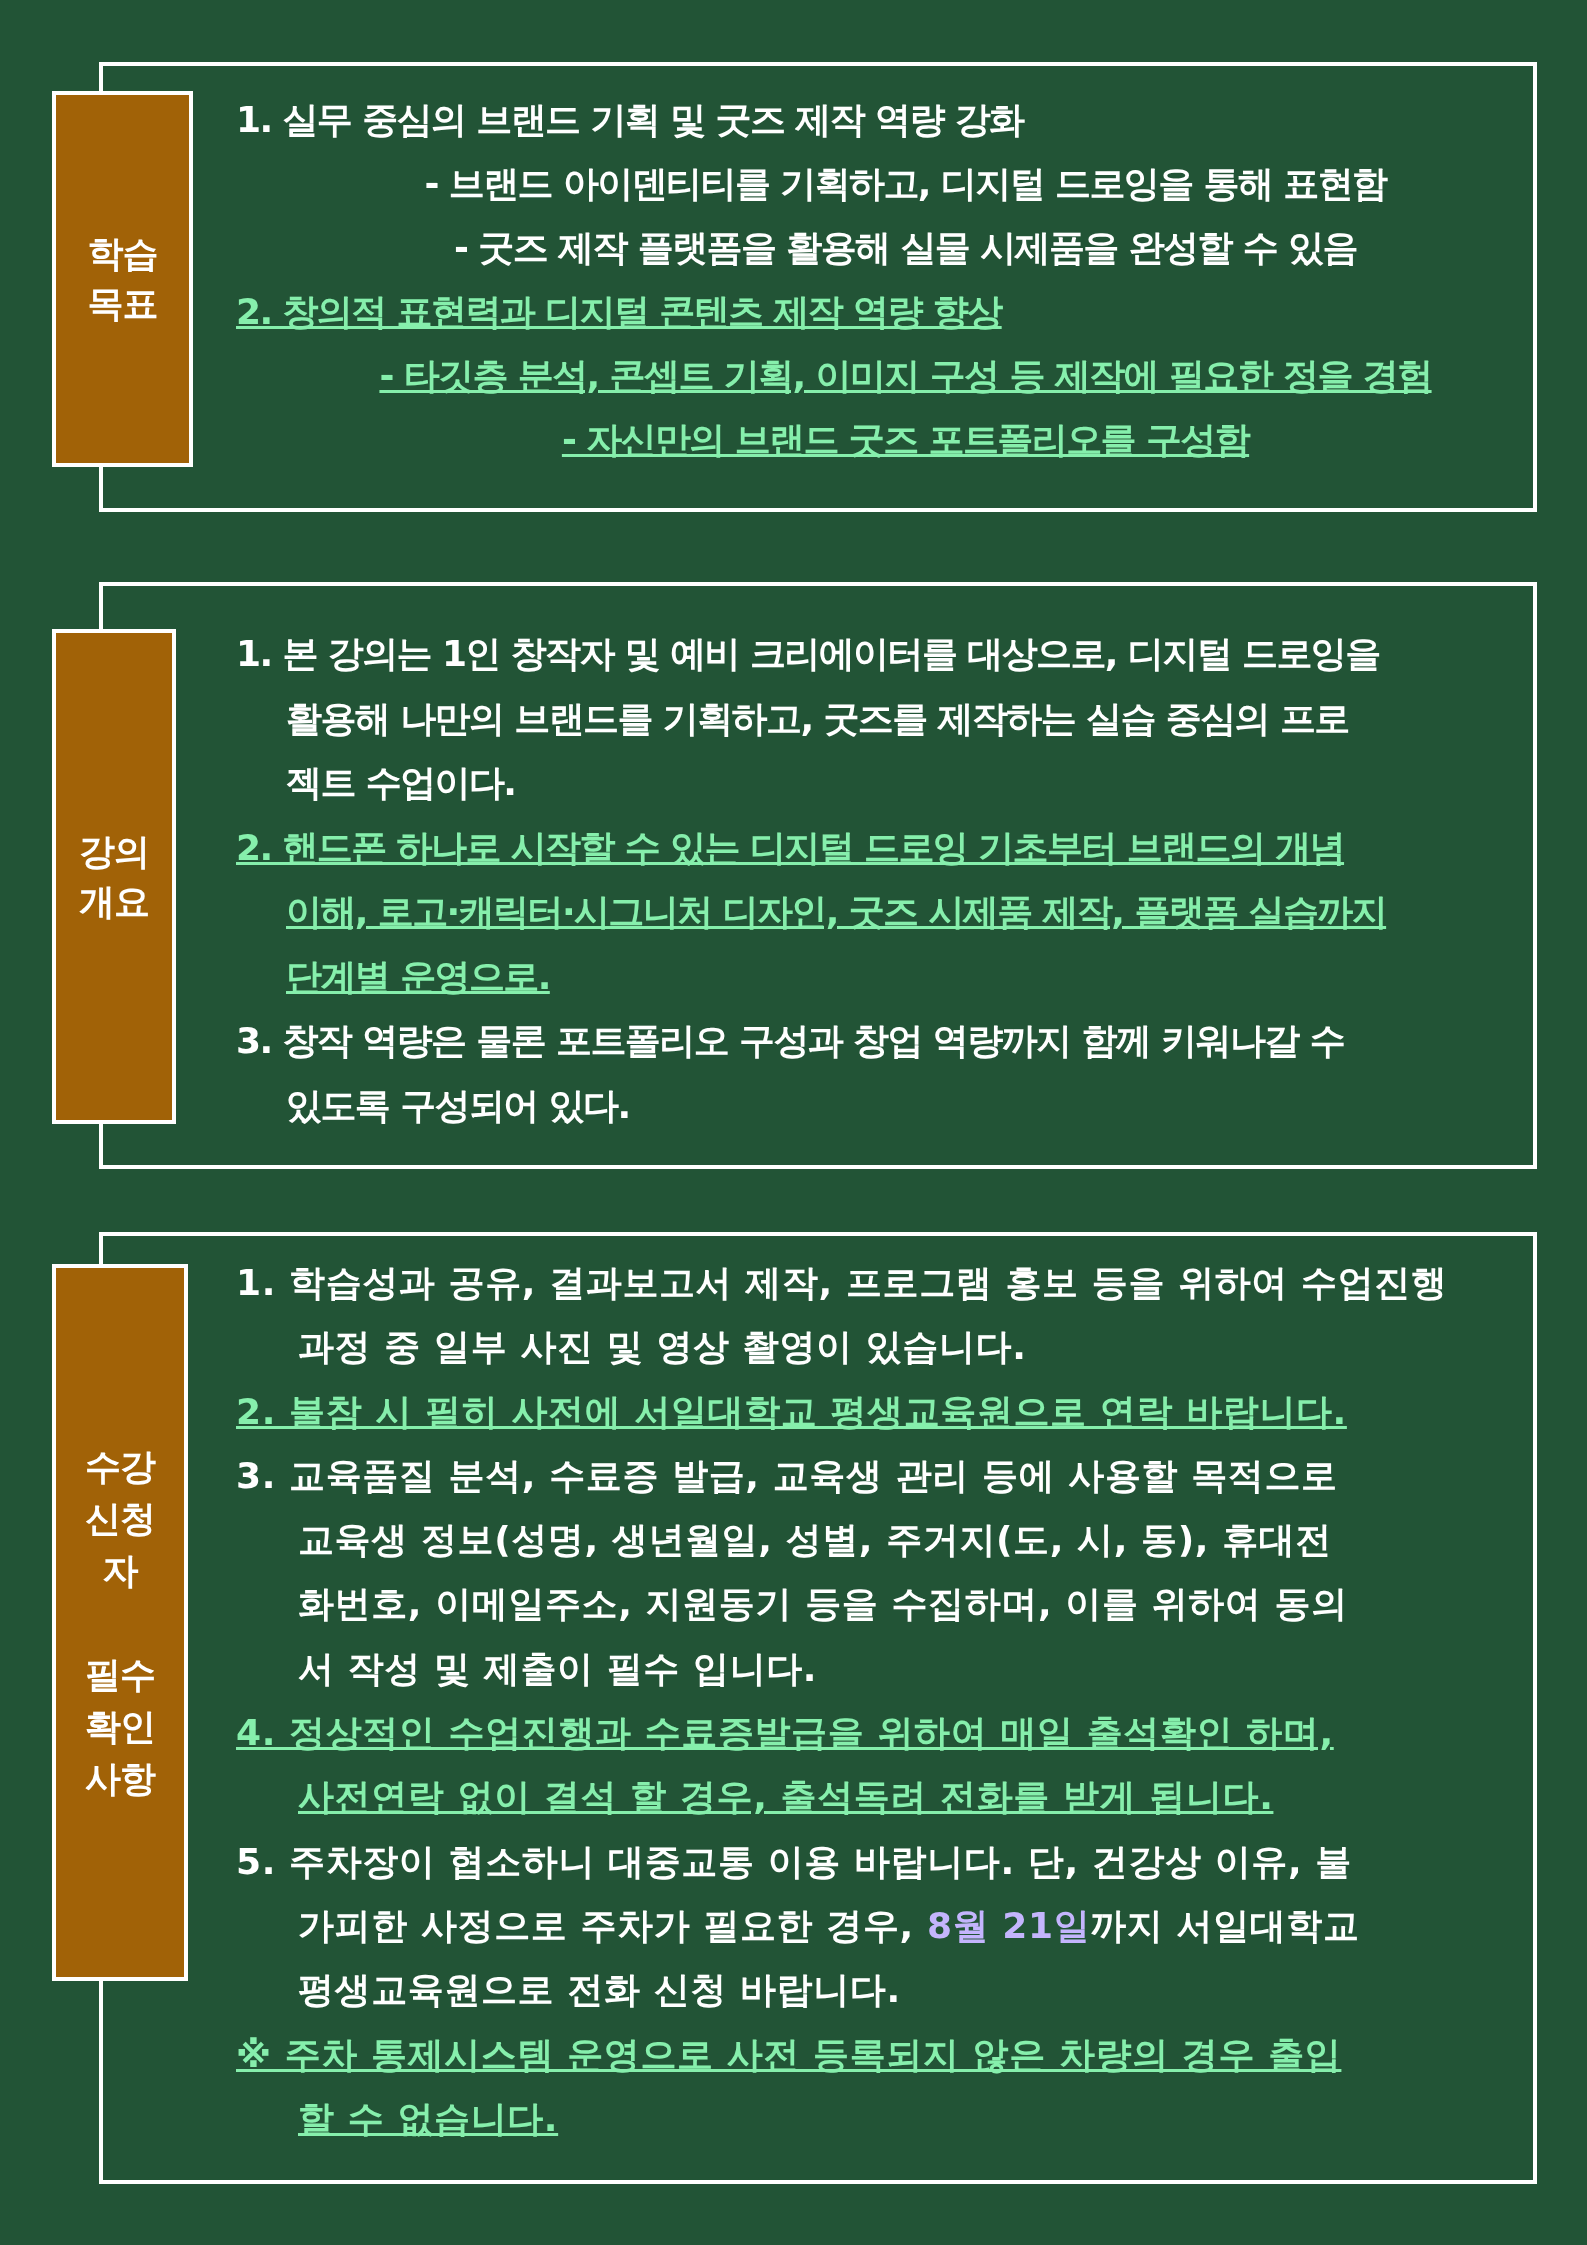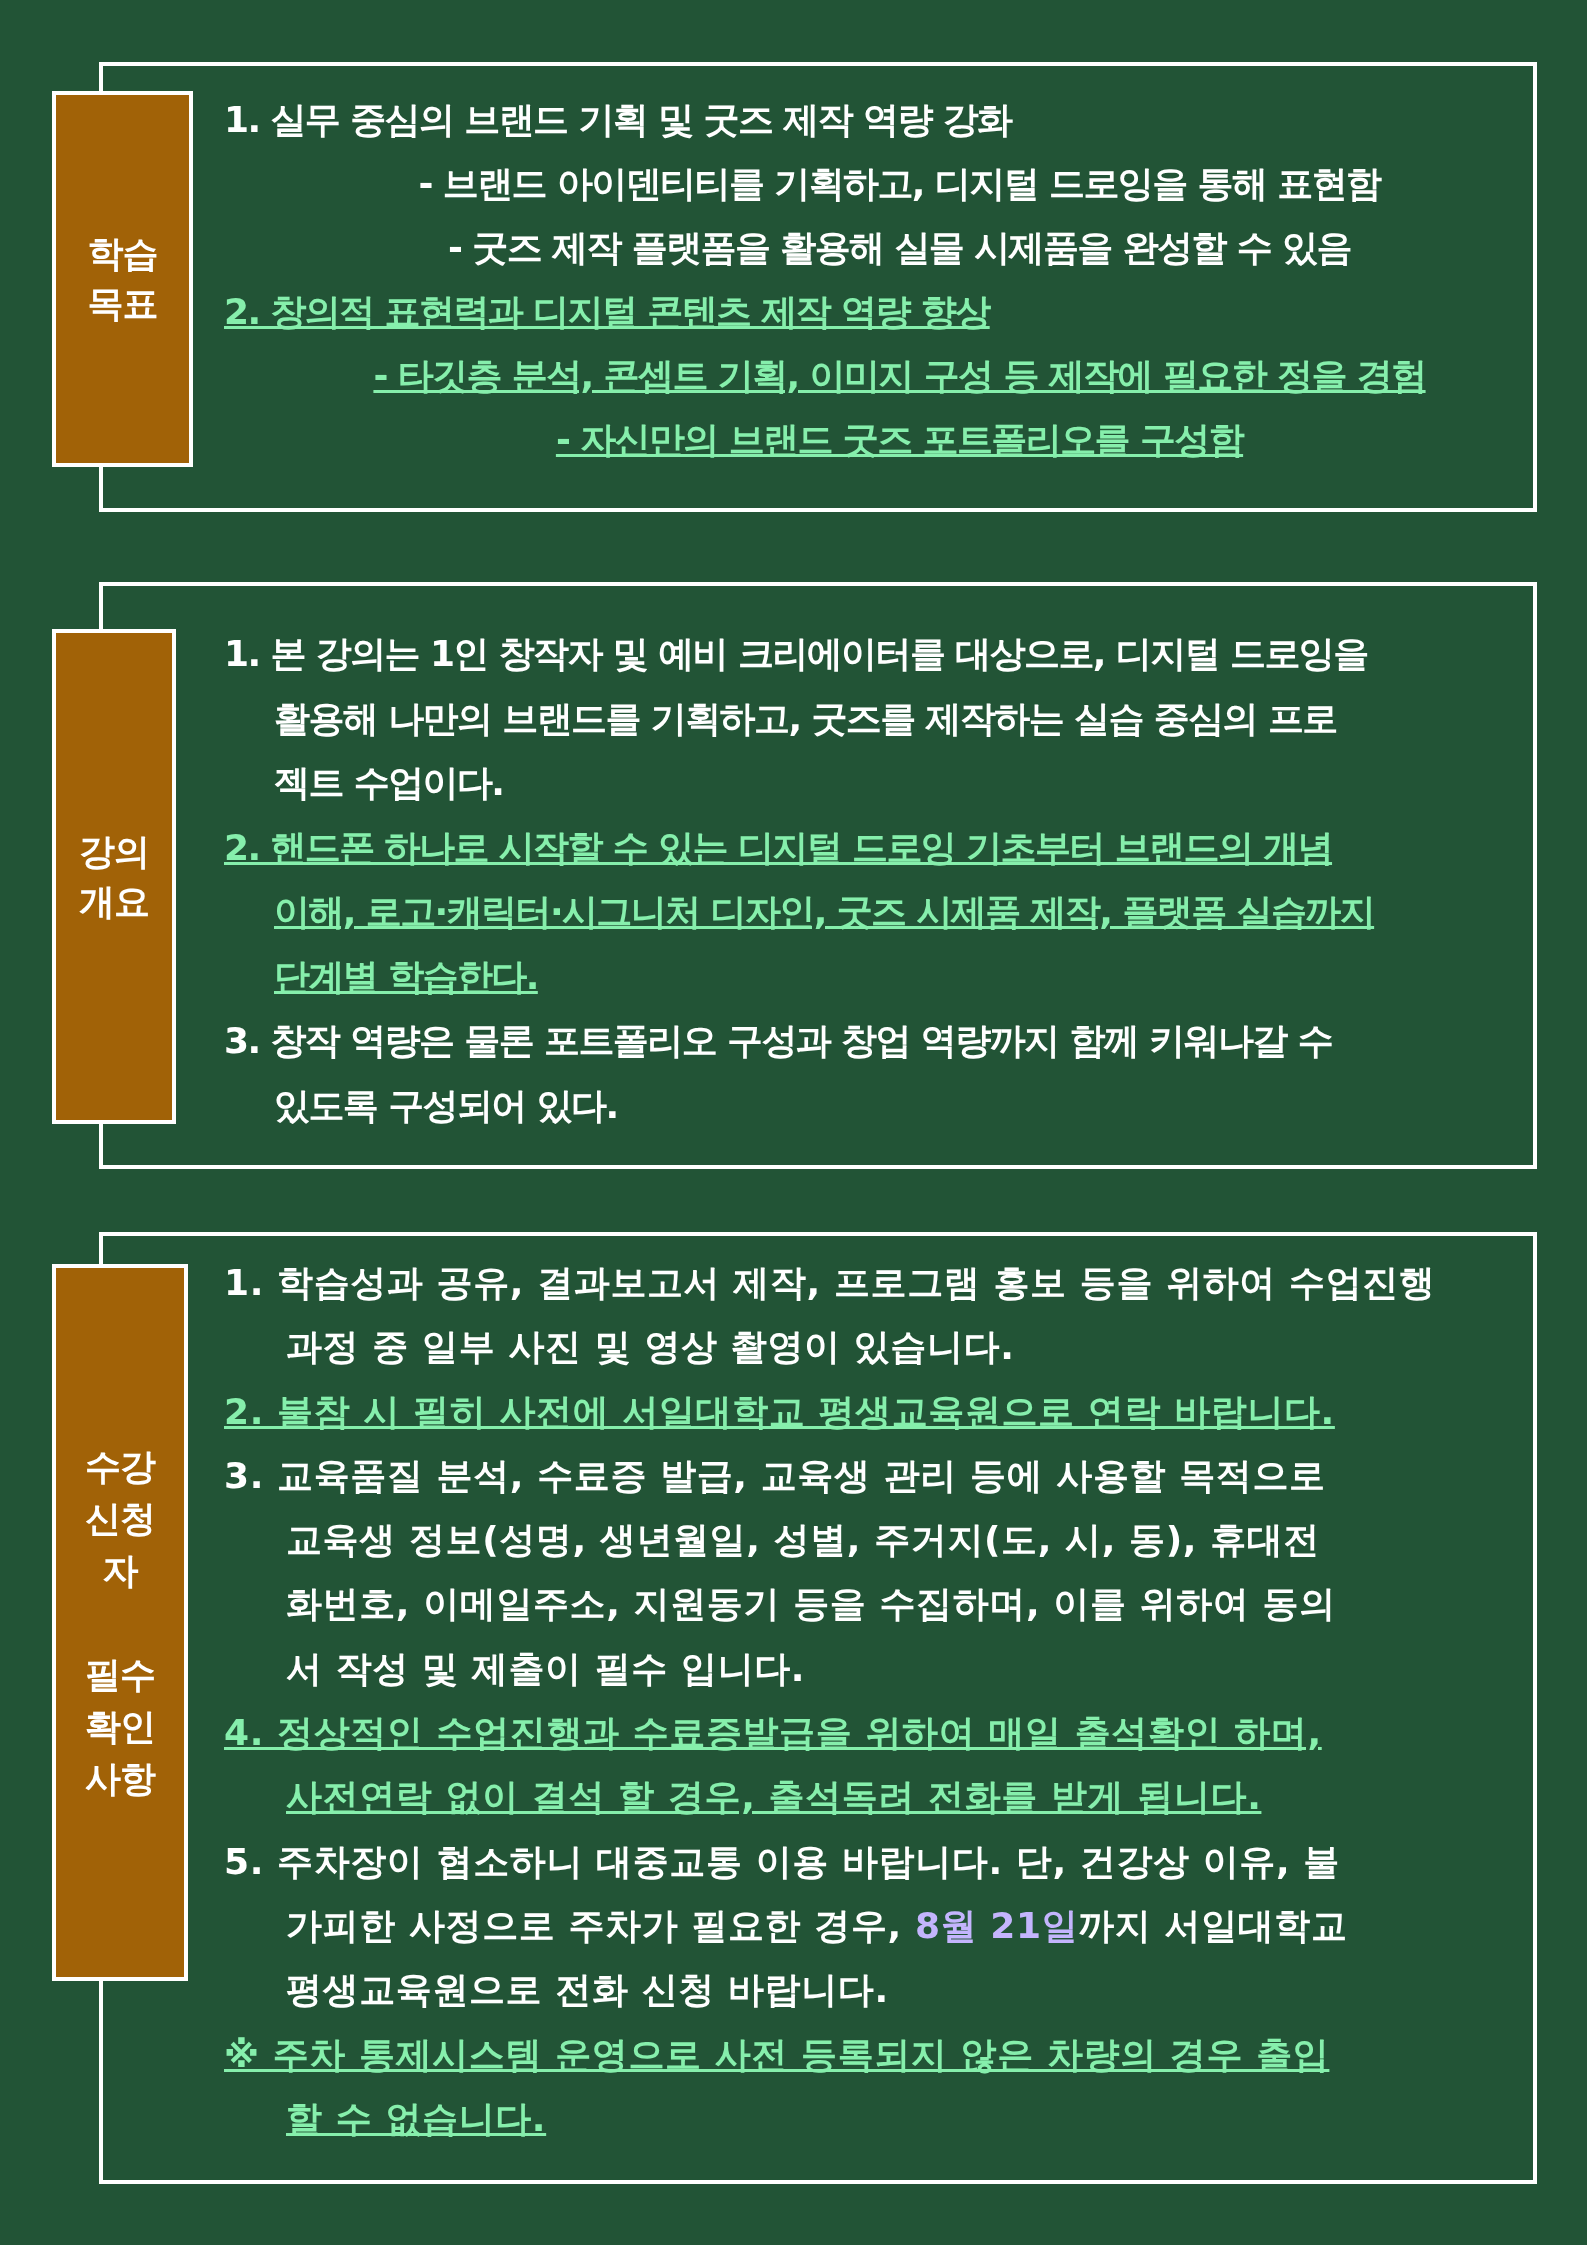--- a/index.html
+++ b/index.html
@@ -27,21 +27,21 @@
     text-align: center;
   }
   .label-text {
     font-size: 36px;
     line-height: 50px;
     letter-spacing: -1px;
     white-space: pre-line;
   }
   .content {
     position: absolute;
-    left: 224px; right: 62px;
+    left: 236px; right: 62px;
     font-size: 36px;
     letter-spacing: -1.6px;
     white-space: nowrap;
   }
   .line { display: block; }
   .yellow { color: #86efac; text-decoration: underline; }
   .white { color: #ffffff; }
   .s1 .line { height: 64px; line-height: 64px; }
   .s2 .line { height: 64.5px; line-height: 64.5px; }
   .s3 .line { height: 64.3px; line-height: 64.3px; letter-spacing: 0.6px; }
@@ -74,21 +74,21 @@
   <div class="label-box" style="top:629px; width:124px; height:495px;">
     <span class="label-text">강의
 개요</span>
   </div>
   <div class="content s2" style="top:622px;">
     <span class="line white">1. 본 강의는 1인 창작자 및 예비 크리에이터를 대상으로, 디지털 드로잉을</span>
     <span class="line white ind2">활용해  나만의 브랜드를 기획하고, 굿즈를 제작하는 실습 중심의  프로</span>
     <span class="line white ind2">젝트 수업이다.</span>
     <span class="line yellow">2. 핸드폰 하나로 시작할 수 있는 디지털 드로잉 기초부터 브랜드의 개념</span>
     <span class="line yellow ind2">이해, 로고·캐릭터·시그니처 디자인, 굿즈 시제품 제작, 플랫폼 실습까지</span>
-    <span class="line yellow ind2">단계별 학습한다.</span>
+    <span class="line yellow ind2">단계별 운영으로.</span>
     <span class="line white">3. 창작 역량은 물론 포트폴리오 구성과 창업 역량까지 함께 키워나갈 수</span>
     <span class="line white ind2">있도록 구성되어 있다.</span>
   </div>
 </section>
 
 <section>
   <div class="outer" style="top:1232px; height:952px;"></div>
   <div class="label-box" style="top:1264px; width:136px; height:717px;">
     <span class="label-text" style="line-height:52px;">수강
 신청

